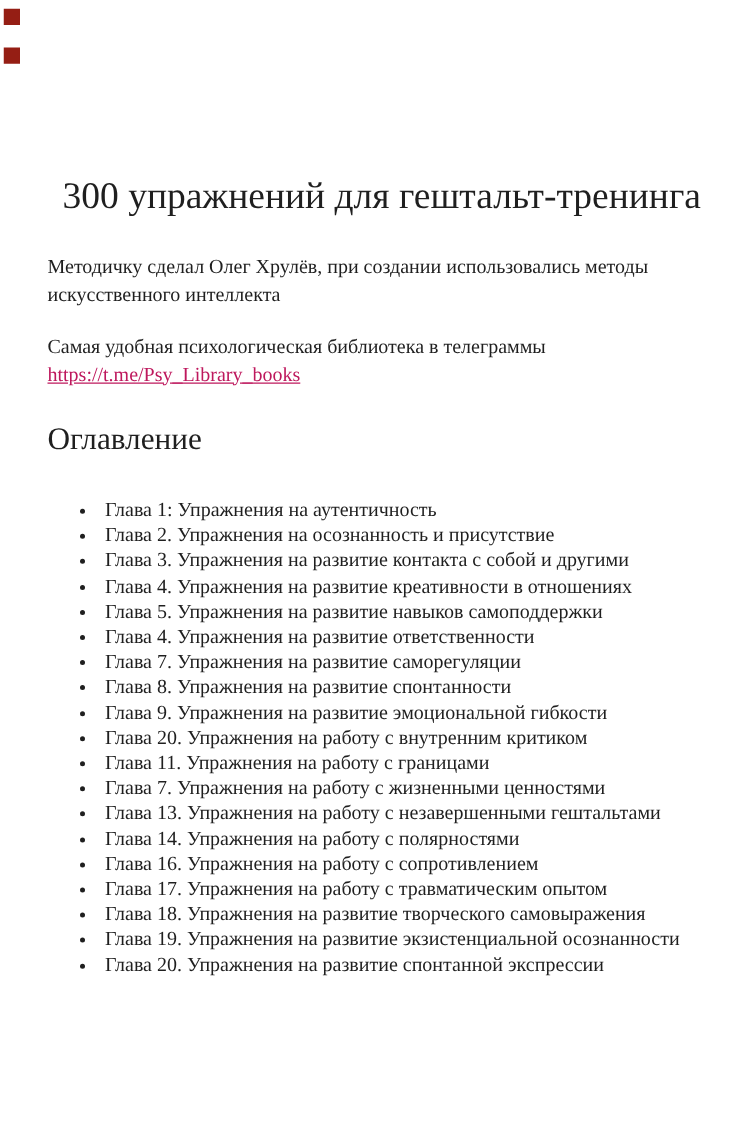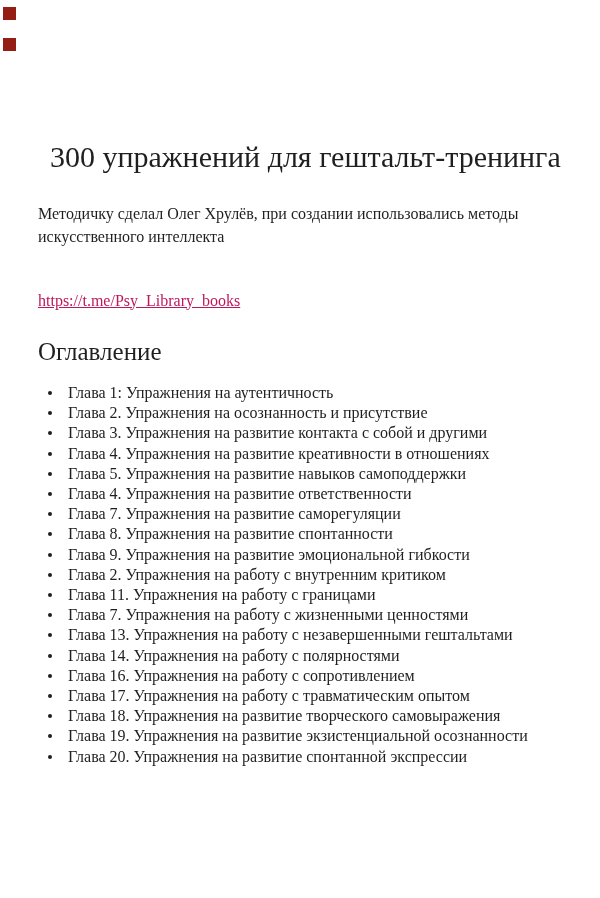--- a/index.html
+++ b/index.html
@@ -64,21 +64,21 @@
     font-size: 25px;
     font-weight: 400;
     line-height: 1.2;
     text-align: right;
   }
   .toc-list {
     position: absolute;
     left: 38px;
     top: 383px;
     width: 545px;
-    margin: 0;
+    margin: 16px;
     padding: 0;
     list-style: none;
     font-size: 16px;
     line-height: 20.2px;
   }
   .toc-list li {
     position: relative;
     padding-left: 30px;
     white-space: nowrap;
   }
@@ -99,37 +99,37 @@
 <div class="page" style="color: rgb(31, 31, 31);">
 
   <span class="marker marker-top" style="background: rgb(149, 30, 20);"></span>
   <span class="marker marker-bottom" style="background: rgb(149, 30, 20);"></span>
 
   <h1 class="title">300 упражнений для гештальт-тренинга</h1>
 
   <p class="byline">Методичку сделал Олег Хрулёв, при создании использовались методы искусственного интеллекта</p>
 
   <p class="note">
-    <br>
+    <span>Самая удобная психологическая библиотека в телеграммы</span><br>
     <a href="#" style="color: #be185d;">https://t.me/Psy_Library_books</a>
   </p>
 
   <h2 class="toc-heading">Оглавление</h2>
 
   <ul class="toc-list">
       <li>Глава 1: Упражнения на аутентичность</li>
       <li>Глава 2. Упражнения на осознанность и присутствие</li>
       <li>Глава 3. Упражнения на развитие контакта с собой и другими</li>
       <li>Глава 4. Упражнения на развитие креативности в отношениях</li>
       <li>Глава 5. Упражнения на развитие навыков самоподдержки</li>
       <li>Глава 4. Упражнения на развитие ответственности</li>
       <li>Глава 7. Упражнения на развитие саморегуляции</li>
       <li>Глава 8. Упражнения на развитие спонтанности</li>
       <li>Глава 9. Упражнения на развитие эмоциональной гибкости</li>
-      <li>Глава 2. Упражнения на работу с внутренним критиком</li>
+      <li>Глава 20. Упражнения на работу с внутренним критиком</li>
       <li>Глава 11. Упражнения на работу с границами</li>
       <li>Глава 7. Упражнения на работу с жизненными ценностями</li>
       <li>Глава 13. Упражнения на работу с незавершенными гештальтами</li>
       <li>Глава 14. Упражнения на работу с полярностями</li>
       <li>Глава 16. Упражнения на работу с сопротивлением</li>
       <li>Глава 17. Упражнения на работу с травматическим опытом</li>
       <li>Глава 18. Упражнения на развитие творческого самовыражения</li>
       <li>Глава 19. Упражнения на развитие экзистенциальной осознанности</li>
       <li>Глава 20. Упражнения на развитие спонтанной экспрессии</li>
     </ul>

